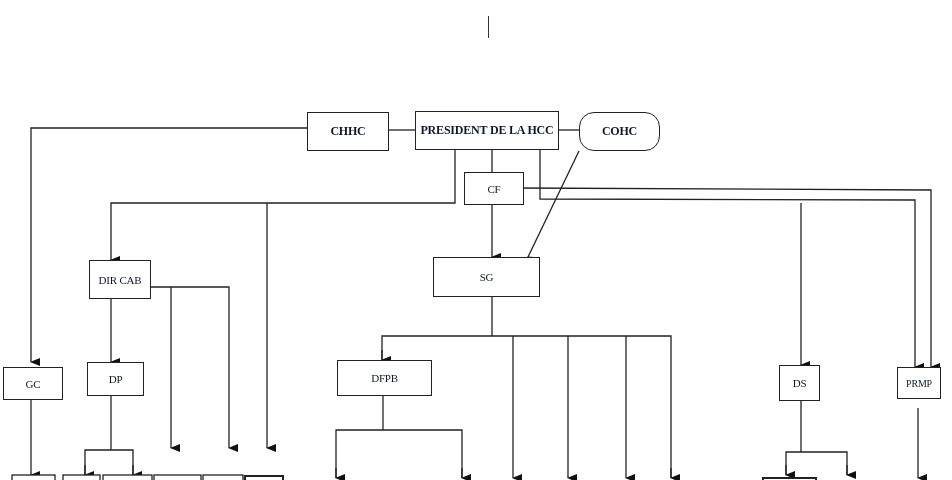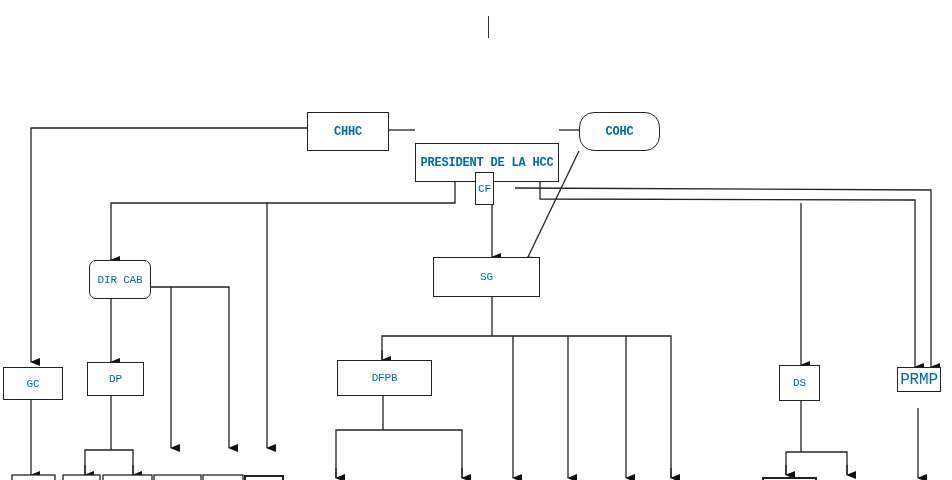--- a/index.html
+++ b/index.html
@@ -1,21 +1,21 @@
 <!DOCTYPE html>
 <html><head>
 <meta charset="utf-8">
 <style>
   html, body { margin: 0; padding: 0; background: #ffffff; }
   body { width: 952px; height: 480px; position: relative; overflow: hidden;
          font-family: "Liberation Sans", sans-serif; }
   #canvas { position: absolute; left: 0; top: 0; width: 952px; height: 480px; }
   .box { position: absolute; box-sizing: border-box; border: 1.5px solid #222;
          background: #fff; display: flex; align-items: center; justify-content: center;
-         font-family: Liberation Mono, monospace; font-size: 11px; color: #0369a1;
+         font-family: Liberation Serif, serif; font-size: 11px; color: #0f172a;
          letter-spacing: -0.2px; }
   .box.bold { font-weight: bold; font-size: 12px; }
   .cursor { position: absolute; left: 488px; top: 16px; width: 1px; height: 22px; background: #333; }
 </style>
 </head>
 <body>
 
 <div class="cursor"></div>
 
 <svg id="canvas" viewBox="0 0 952 480">
@@ -83,23 +83,23 @@
     <rect x="12" y="475" width="43" height="10"></rect>
     <rect x="63" y="475" width="37" height="10"></rect>
     <rect x="103" y="475" width="49" height="10"></rect>
     <rect x="154" y="475" width="47" height="10"></rect>
     <rect x="203" y="475" width="40" height="10"></rect>
     <rect x="245" y="476" width="38" height="10" stroke-width="2"></rect>
     <rect x="763" y="478" width="53" height="10" stroke-width="2"></rect>
   </g>
 </svg>
 
-<div class="box bold" style="left:415px; top:111px; width:144px; height:39px;margin-top:32px;">PRESIDENT DE LA HCC</div>
+<div class="box bold" style="left:415px; top:111px; width:144px; height:39px;">PRESIDENT DE LA HCC</div>
 <div class="box bold" style="left:307px; top:112px; width:82px; height:39px;">CHHC</div>
 <div class="box bold" style="left:579px; top:112px; width:81px; height:39px;border-radius:15px;">COHC</div>
-<div class="box" style="left:475px; top:172px; width:19px; height:33px;">CF</div>
+<div class="box" style="left:464px; top:172px; width:60px; height:33px;">CF</div>
 <div class="box" style="left:433px; top:257px; width:107px; height:40px;">SG</div>
-<div class="box" style="left:89px; top:260px; width:62px; height:39px;border-radius:7px;">DIR CAB</div>
+<div class="box" style="left:89px; top:260px; width:62px; height:39px;">DIR CAB</div>
 <div class="box" style="left:3px; top:367px; width:60px; height:33px;">GC</div>
 <div class="box" style="left:87px; top:362px; width:57px; height:34px;">DP</div>
 <div class="box" style="left:337px; top:360px; width:95px; height:36px;">DFPB</div>
 <div class="box" style="left:779px; top:365px; width:41px; height:36px;">DS</div>
-<div class="box" style="left:897px; top:367px; width:44px; height:25px; font-size:16px;">PRMP</div>
+<div class="box" style="left:897px; top:367px; width:44px; height:32px; font-size:10px;">PRMP</div>
 
 </body></html>

